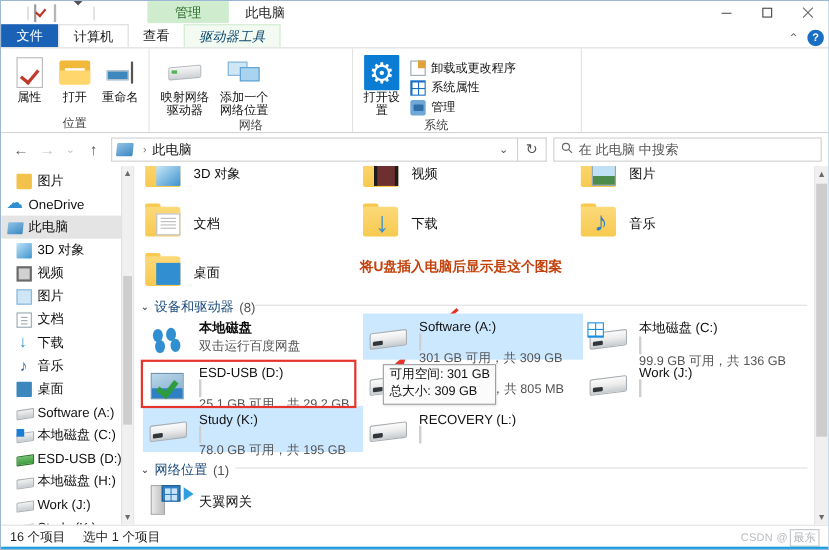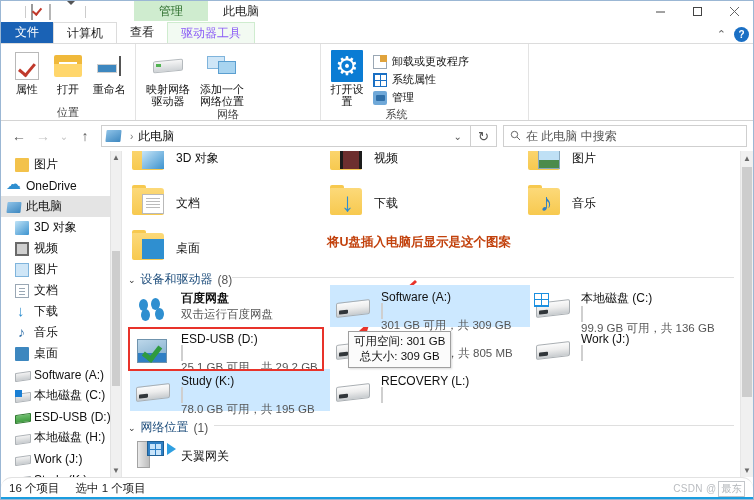--- a/index.html
+++ b/index.html
@@ -60,21 +60,21 @@
   .tabstrip {
     height:21px; display:flex; align-items:flex-end; position:relative;
     background:#fff; flex:none;
   }
   .tab {
     height:21px; padding:0 13px; display:flex; align-items:center;
     font-size:12px; color:#1b1b1b; cursor:default;
   }
   .tab.file { background:#1a62b5; color:#fff; font-weight:normal; padding:0 14px; }
   .tab.active { background:#fff; border:1px solid #dcdcdc; border-bottom:none; }
-  .tab.ctx { background:#f2faf2; border:1px solid #cfeccf; border-bottom:none; color:#8b5cf6;}
+  .tab.ctx { background:#f2faf2; border:1px solid #cfeccf; border-bottom:none; color:#0c4a6e;font-style:italic;}
   .help-row {
     position:absolute; right:4px; bottom:1px; display:flex; align-items:center; gap:8px;
   }
   .chev-up { color:#666; font-size:11px; }
   .help-btn {
     width:15px;height:15px;border-radius:50%;background:#1a6fc4;color:#fff;
     font-size:10px; display:flex;align-items:center;justify-content:center; font-weight:bold;
   }
 
   
@@ -280,21 +280,21 @@
   .bar .fill { height:100%; background:#1a9de0; }
 
   
   .selrect {
     position:absolute; border:2px solid #e8332a; pointer-events:none;
   }
   
   .tooltip {
     position:absolute; background:#fbfbfb; border:1px solid #9f9f9f;
     padding:2px 5px 3px 5px; font-size:11.5px; color:#111; line-height:15px;
-    box-shadow:1px 1px 2px rgba(0,0,0,.15); white-space:nowrap; z-index:30;text-align:center;
+    box-shadow:1px 1px 2px rgba(0,0,0,.15); white-space:nowrap; z-index:30;
   }
 
   .net-ico { width:40px;height:32px;position:relative;margin-top:3px;flex:none; }
   .net-ico .tower{position:absolute;left:3px;top:2px;width:13px;height:27px;background:linear-gradient(90deg,#e9e9e9,#bdbdbd);border:1px solid #a3a3a3;}
   .net-ico .globe{position:absolute;left:13px;top:2px;width:17px;height:15px;background:#2f7fc4;border:1px solid #1f5f94;}
   .net-ico .globe:after{content:"";position:absolute;left:2px;top:2px;width:5px;height:5px;background:#c8e4fa;box-shadow:6px 0 0 #c8e4fa,0 6px 0 #c8e4fa,6px 6px 0 #c8e4fa;}
   .net-ico .shortcut{position:absolute;right:-2px;top:4px;width:0;height:0;border-top:6px solid transparent;border-bottom:6px solid transparent;border-left:9px solid #2f9fe0;}
 
   .fp-scroll {
     position:absolute; right:0; top:0; width:13px; height:100%;
@@ -302,21 +302,20 @@
   }
   .fp-scroll .arr{height:14px;display:flex;align-items:center;justify-content:center;color:#6a6a6a;font-size:8px;}
   .fp-scroll .arr.bot{position:absolute;bottom:0;left:0;right:0;}
   .fp-scroll .thumb{position:absolute;left:1px;right:1px;top:16px;height:230px;background:#cdcdcd;}
 
   
   .statusbar {
     height:22px; border-top:1px solid #e2e2e2; display:flex; align-items:center;
     padding:0 8px; gap:16px; font-size:11.5px; color:#222; flex:none; position:relative;
     background:#fff;
-    border-radius:11px;
   }
   .watermark {
     position:absolute; right:8px; bottom:2px; font-size:10px; color:#b9bcc0;
     letter-spacing:.3px;
   }
   .wm-box { display:inline-block; border:1px solid #c3c6ca; padding:0 2px; margin-left:2px; color:#b0b4b8;}
   .bottom-accent { position:absolute; left:0; right:0; bottom:0; height:2px; background:#1a9de0; }
 </style>
 </head>
 <body>
@@ -631,21 +630,21 @@
         <div class="gh-rule" style="top:126px; left:110px; right:6px"></div>
 
         <div class="drive-grid" style="top:134px">
 
           <div class="drive-row">
             <div class="drive-cell">
               <span class="dc-ico">
                   <span class="baidu"></span>
                 </span>
               <span class="dc-info">
-                <span class="dc-name" style="display:block;font-weight:bold">百度网盘</span>
+                <span class="dc-name" style="display:block;font-weight:bold">本地磁盘</span>
                 <span class="dc-sub" style="display:block">双击运行百度网盘</span>
               </span>
             </div>
             <div class="drive-cell sel">
               <span class="dc-ico">
                   <span class="hdd">
                     <span class="notch"></span>
                   </span>
                 </span>
               <span class="dc-info">

